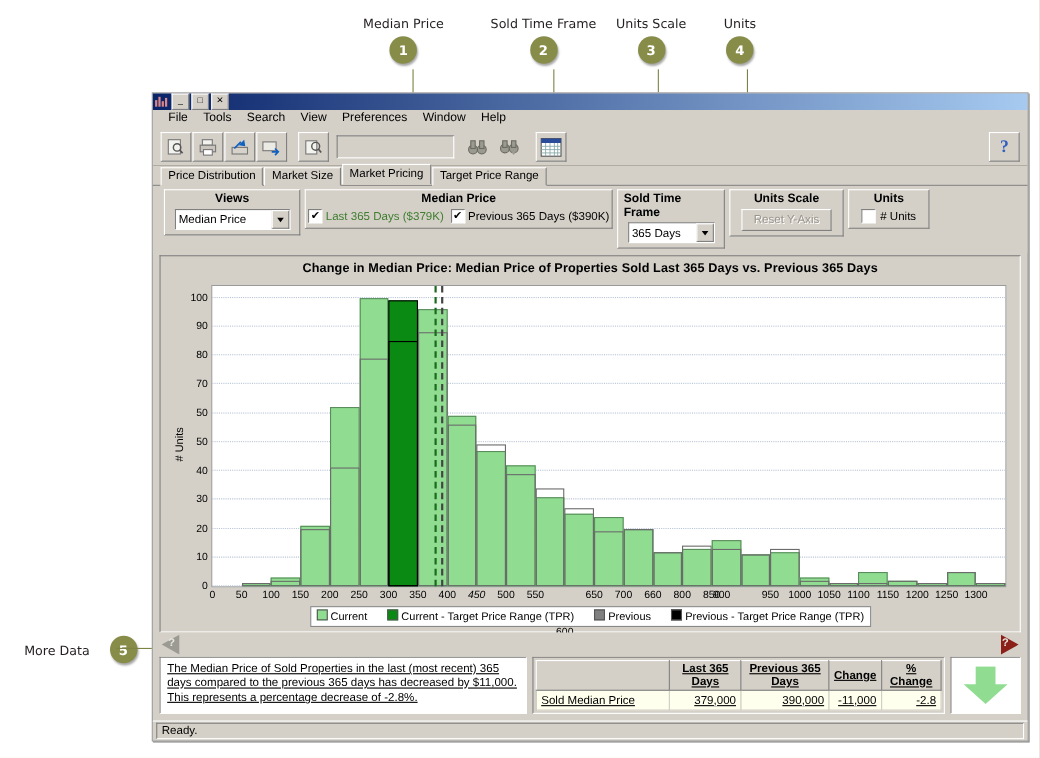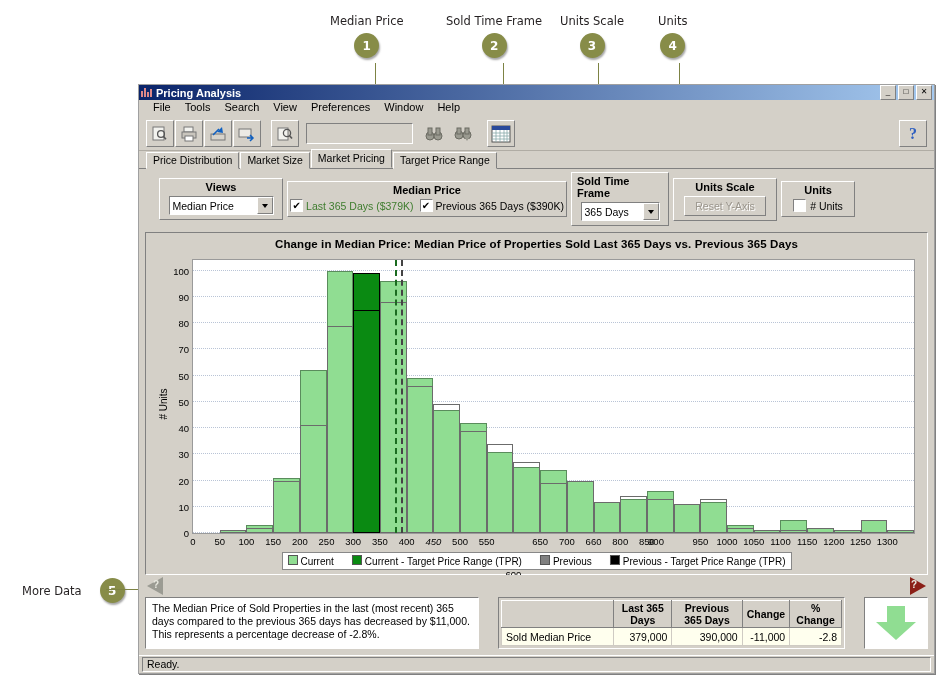--- a/index.html
+++ b/index.html
@@ -64,21 +64,21 @@
   .tabrow{height:17px;background:#d4d0c8;display:flex;align-items:flex-end;padding-left:7px;}
   .tab{
     height:15px;line-height:15px;padding:0 6px;font-size:10.5px;
     background:#d4d0c8;border:1px solid;border-color:#fff #808080 #d4d0c8 #fff;
     margin-right:1px;position:relative;top:1px;
   }
   .tab.active{height:17px;line-height:16px;top:0;font-weight:normal;
     border-color:#fff #808080 #d4d0c8 #fff;background:#d4d0c8;z-index:2;}
 
   
-  .ctrlstrip{display:flex;gap:4px;padding:3px 6px 4px 20px;background:#d4d0c8;align-items:center;}
+  .ctrlstrip{display:flex;gap:4px;padding:3px 6px 4px 10px;background:#d4d0c8;align-items:flex-start;}
   .grp{border:1px solid;border-color:#fff #808080 #808080 #fff;background:#d4d0c8;
        padding:2px 5px 4px;display:flex;flex-direction:column;align-items:center;}
   .grp-title{font-weight:bold;font-size:11px;margin-bottom:3px;}
   .grp-body{display:flex;align-items:center;gap:6px;}
   .combo{height:17px;background:#fff;border:1px solid;border-color:#808080 #fff #fff #808080;
          display:flex;align-items:center;font-size:10.5px;padding-left:3px;}
   .combo .arrow{margin-left:auto;width:14px;height:15px;background:#d4d0c8;
     border:1px solid;border-color:#fff #808080 #808080 #fff;display:flex;align-items:center;justify-content:center;}
   .tri-d{width:0;height:0;border-left:3px solid transparent;border-right:3px solid transparent;border-top:4px solid #000;}
   .chk{width:11px;height:11px;background:#fff;border:1px solid;border-color:#808080 #fff #fff #808080;
@@ -112,21 +112,21 @@
   .lgsw{width:8px;height:8px;display:inline-block;margin-right:3px;}
 
   
   .navrow{height:22px;position:relative;background:#d4d0c8;margin:0 6px;}
   .navarrow{position:absolute;top:2px;width:0;height:0;}
   .nav-left{left:2px;border-top:9px solid transparent;border-bottom:9px solid transparent;border-right:16px solid #9b9b93;}
   .nav-right{right:2px;border-top:9px solid transparent;border-bottom:9px solid transparent;border-left:16px solid #8b2018;}
   .navq{position:absolute;top:4px;color:#e8e8e0;font-size:10px;font-weight:bold;}
 
   
-  .bottomrow{display:flex;gap:19px;margin:0 6px 4px;align-items:stretch;}
+  .bottomrow{display:flex;gap:5px;margin:0 6px 4px;align-items:stretch;text-decoration:underline;}
   .infobox{flex:0 0 320px;background:#fff;border:1px solid;border-color:#808080 #fff #fff #808080;
            padding:4px 6px;font-size:10.5px;line-height:13px;}
   .tablebox{flex:1;border:1px solid;border-color:#808080 #fff #fff #808080;background:#d4d0c8;padding:2px;}
   table.dt{border-collapse:collapse;width:100%;font-size:10.5px;}
   table.dt th{background:#d4d0c8;border:1px solid;border-color:#fff #808080 #808080 #fff;
               font-weight:bold;padding:1px 4px;height:15px;}
   table.dt td{background:#ffffee;border:1px solid #cfcbc3;padding:1px 4px;height:15px;}
   td.num{text-align:right;}
   .greenbtn{flex:0 0 62px;background:#fff;border:1px solid;border-color:#808080 #fff #fff #808080;
             display:flex;align-items:center;justify-content:center;}
@@ -175,21 +175,20 @@
 
 <div id="app-window">
 
   <div class="titlebar">
     <div class="tb-icon">
       <i style="left:0;height:6px;"></i>
         <i style="left:3px;height:9px;"></i>
       <i style="left:6px;height:5px;"></i>
         <i style="left:9px;height:8px;"></i>
     </div>
-    <div class="tb-text">Pricing Analysis</div>
     <div class="winbtns">
       <div class="winbtn">_</div>
       <div class="winbtn">□</div>
       <div class="winbtn">✕</div>
     </div>
   </div>
 
   <div class="menubar">
     <span>File</span>
     <span>Tools</span>

